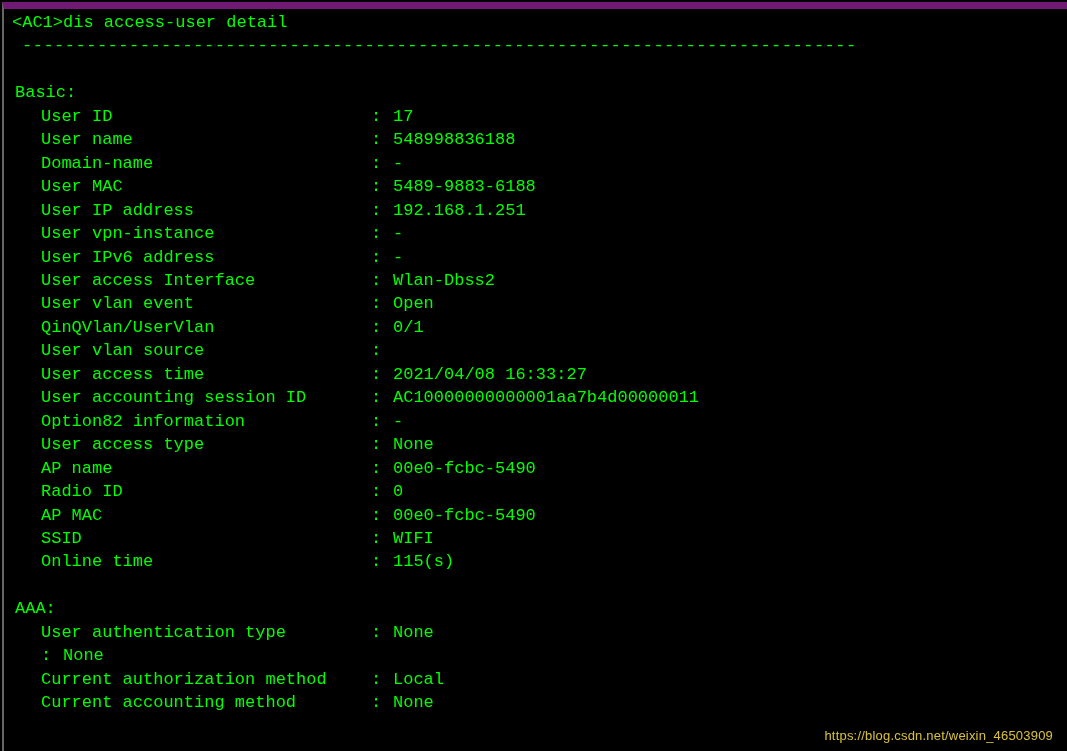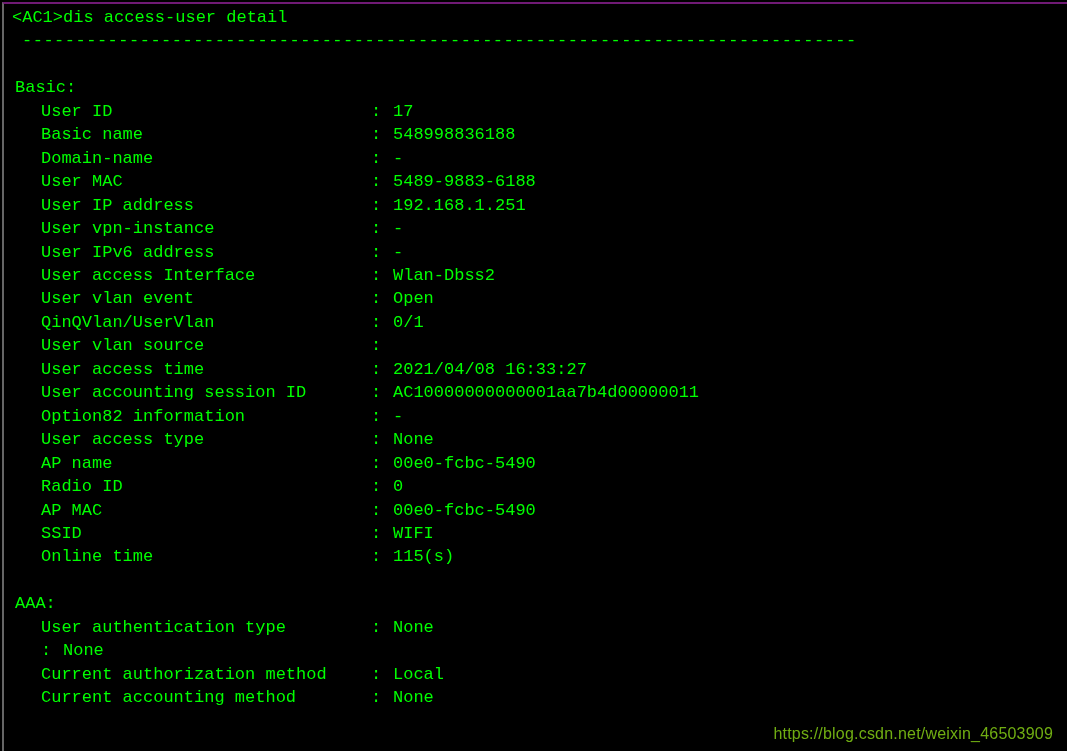--- a/index.html
+++ b/index.html
@@ -14,21 +14,21 @@
       color: #00ff00;
       width: 1067px;
       height: 751px;
       overflow: hidden;
       position: relative;
       padding: 2px 0 0 2px;
       line-height: 1.38;
     }
     .terminal {
       border-left: 2px solid #666;
-      border-top: 2px solid #701a75;
+      border-top: 7px solid #701a75;
       padding: 2px 0 0 0;
       height: 100%;
     }
     .prompt-line {
       padding-left: 8px;
     }
     .separator {
       padding-left: 18px;
       letter-spacing: 0.5px;
       white-space: nowrap;
@@ -52,43 +52,43 @@
       width: 22px;
       flex-shrink: 0;
     }
     .field-value {
       flex: 1;
     }
     .watermark {
       position: absolute;
       bottom: 6px;
       right: 14px;
-      color: #84cc16;
+      color: #fde047;
       font-family: Arial, sans-serif;
-      font-size: 16px;
+      font-size: 13px;
       opacity: 0.85;
       letter-spacing: 0.2px;
     }
   </style>
 </head>
 <body>
 
 <div class="terminal">
   <div class="prompt-line">&lt;AC1&gt;dis access-user detail</div>
   <div class="separator">------------------------------------------------------------------------------</div>
   <div class="blank-line"></div>
 
   <div class="section-header">Basic:</div>
   <div class="field-row">
       <span class="field-label">User ID</span>
       <span class="field-colon">:</span>
       <span class="field-value">17</span>
     </div>
   <div class="field-row">
-      <span class="field-label">Basic name</span>
+      <span class="field-label">User name</span>
       <span class="field-colon">:</span>
       <span class="field-value">548998836188</span>
     </div>
   <div class="field-row">
       <span class="field-label">Domain-name</span>
       <span class="field-colon">:</span>
       <span class="field-value">-</span>
     </div>
   <div class="field-row">
       <span class="field-label">User MAC</span>

